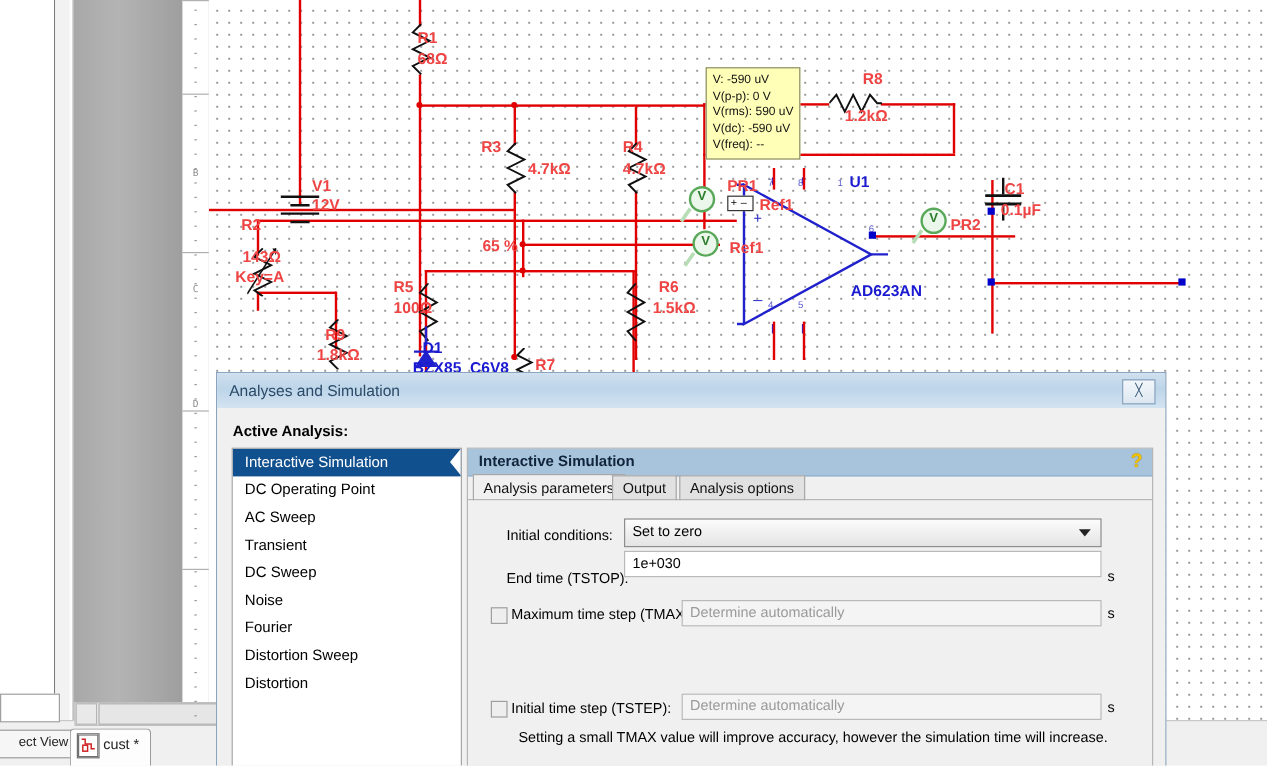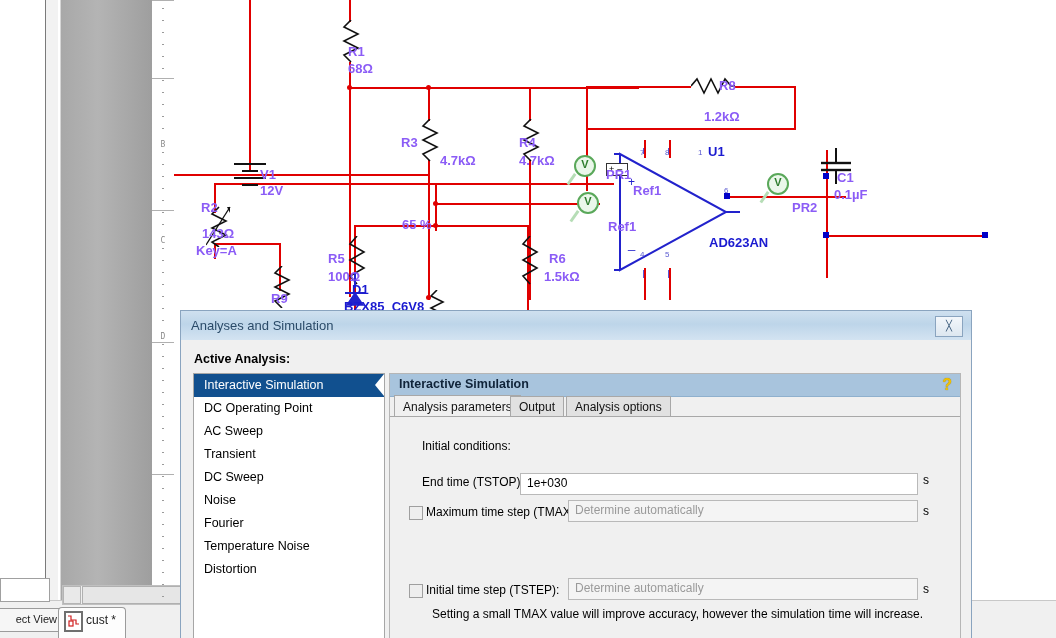--- a/index.html
+++ b/index.html
@@ -32,21 +32,21 @@
   #grid{position:absolute;left:0;top:0;width:882px;height:600px;
      background-image:radial-gradient(#8a8a8a 0.6px, transparent 0.7px);
      background-size:10px 10px;background-position:2px 4px;opacity:.85;}
 
   .wire{position:absolute;background:#e00000;}
   .wire-bl{position:absolute;background:#2222cc;}
   .node{position:absolute;width:6px;height:6px;background:#0000c8;}
   .nodedot{position:absolute;width:5px;height:5px;background:#e00000;border-radius:50%;}
 
   .lbl{position:absolute;font-family:"Liberation Sans",sans-serif;font-size:13px;
-       font-weight:bold;color:#8b5cf6;white-space:nowrap;margin-top:20px;}
+       font-weight:bold;color:#ef4444;white-space:nowrap;}
   .lbl-blue{position:absolute;font-family:"Liberation Sans",sans-serif;font-size:13px;
        font-weight:bold;color:#1a1ad0;white-space:nowrap;}
   .pinnum{position:absolute;font-size:8px;color:#5a5ad0;}
 
   
   .tip{position:absolute;background:#ffffb8;border:1px solid #8a8a6a;
        font-size:10px;color:#111;padding:3px 5px 4px 5px;line-height:13.5px;white-space:nowrap;}
 
   
   .probe{position:absolute;width:18px;height:18px;border:2px solid #5aa85a;border-radius:50%;
@@ -296,20 +296,27 @@
   <div class="lbl" style="left:660px;top:167px;">0.1µF</div>
   <div class="lbl-blue" style="left:178px;top:282px;">D1</div>
   <div class="lbl-blue" style="left:170px;top:299px;">BZX85_C6V8</div>
   <div class="lbl-blue" style="left:534px;top:144px;">U1</div>
   <div class="lbl-blue" style="left:535px;top:235px;">AD623AN</div>
   <div class="lbl" style="left:432px;top:147px;">PR1</div>
   <div class="lbl" style="left:618px;top:180px;">PR2</div>
   <div class="lbl" style="left:459px;top:163px;">Ref1</div>
   <div class="lbl" style="left:434px;top:199px;">Ref1</div>
 
+  <div class="tip" style="left:414px;top:56px;">
+    <div>V: -590 uV</div>
+    <div>V(p-p): 0 V</div>
+    <div>V(rms): 590 uV</div>
+    <div>V(dc): -590 uV</div>
+    <div>V(freq): --</div>
+  </div>
 </div>
 
 <div class="abs" id="bottom-strip"></div>
 <div class="abs" id="proj-outer"></div>
 <div class="abs" id="proj-btn">ect View</div>
 <div class="abs" id="hsb"></div>
 <div class="abs" id="hsb-left"></div>
 <div class="abs" id="hsb-thumb"></div>
 <div class="abs" id="doc-tab"></div>
 <svg class="abs" id="doc-ico" style="left:64px;top:611px;" viewBox="0 0 17 19">
@@ -328,41 +335,45 @@
     <div id="active-lbl">Active Analysis:</div>
 
     <div id="analysis-list">
       <div class="ali sel">Interactive Simulation</div>
       <div class="ali">DC Operating Point</div>
       <div class="ali">AC Sweep</div>
       <div class="ali">Transient</div>
       <div class="ali">DC Sweep</div>
       <div class="ali">Noise</div>
       <div class="ali">Fourier</div>
-      <div class="ali">Temperature Noise</div>
+      <div class="ali">Distortion Sweep</div>
       <div class="ali">Distortion</div>
     </div>
 
     <div id="right-pane">
       <div id="rp-header"></div>
       <div id="rp-header-txt">Interactive Simulation</div>
       <div id="help-ico">?</div>
 
       <div id="tabstrip">
         <div class="tab active" style="left:4px;">Analysis parameters</div>
         <div class="tab" style="left:120px;">Output</div>
         <div class="tab" style="left:176px;">Analysis options</div>
       </div>
       <div id="tabline"></div>
 
       <div id="tabpanel">
         <div class="flabel" style="left:32px;top:22px;">Initial conditions:</div>
+        <div id="ic-select" style="left:130px;top:15px;width:396px;height:22px;">
+          <div id="ic-select-txt">Set to zero</div>
+          <div id="ic-arrow"></div>
+        </div>
 
         <div class="flabel" style="left:32px;top:58px;">End time (TSTOP):</div>
-        <div class="finput" style="left:130px;top:56px;width:390px;">1e+030</div>
+        <div class="finput" style="left:130px;top:42px;width:390px;">1e+030</div>
         <div class="funit" style="left:533px;top:56px;">s</div>
 
         <div class="fcb" style="left:19px;top:89px;"></div>
         <div class="flabel" style="left:36px;top:88px;">Maximum time step (TMAX):</div>
         <div class="finput dim" style="left:178px;top:83px;width:342px;">Determine automatically</div>
         <div class="funit" style="left:533px;top:87px;">s</div>
 
         <div id="note">Setting a small TMAX value will improve accuracy, however the simulation time will increase.</div>
 
         <div class="fcb" style="left:19px;top:167px;"></div>

